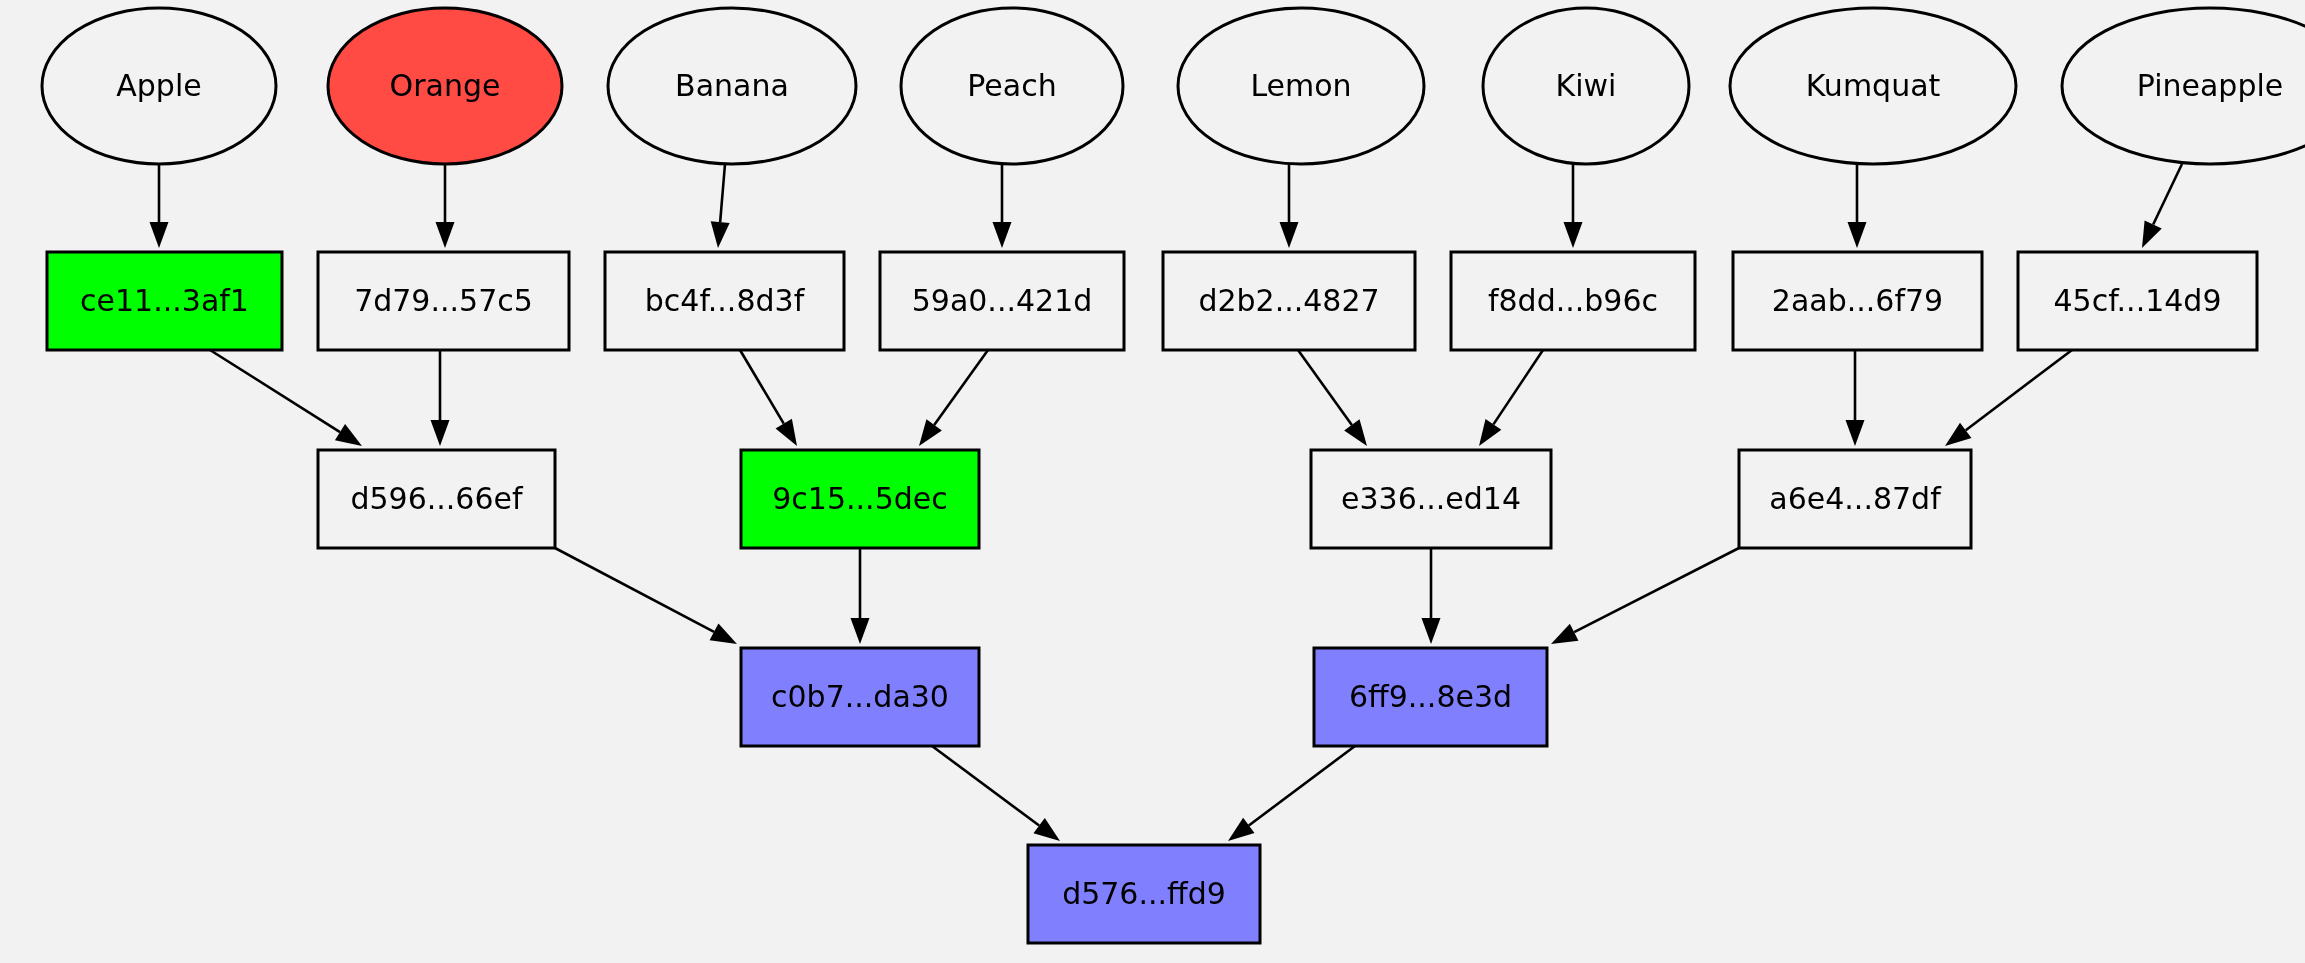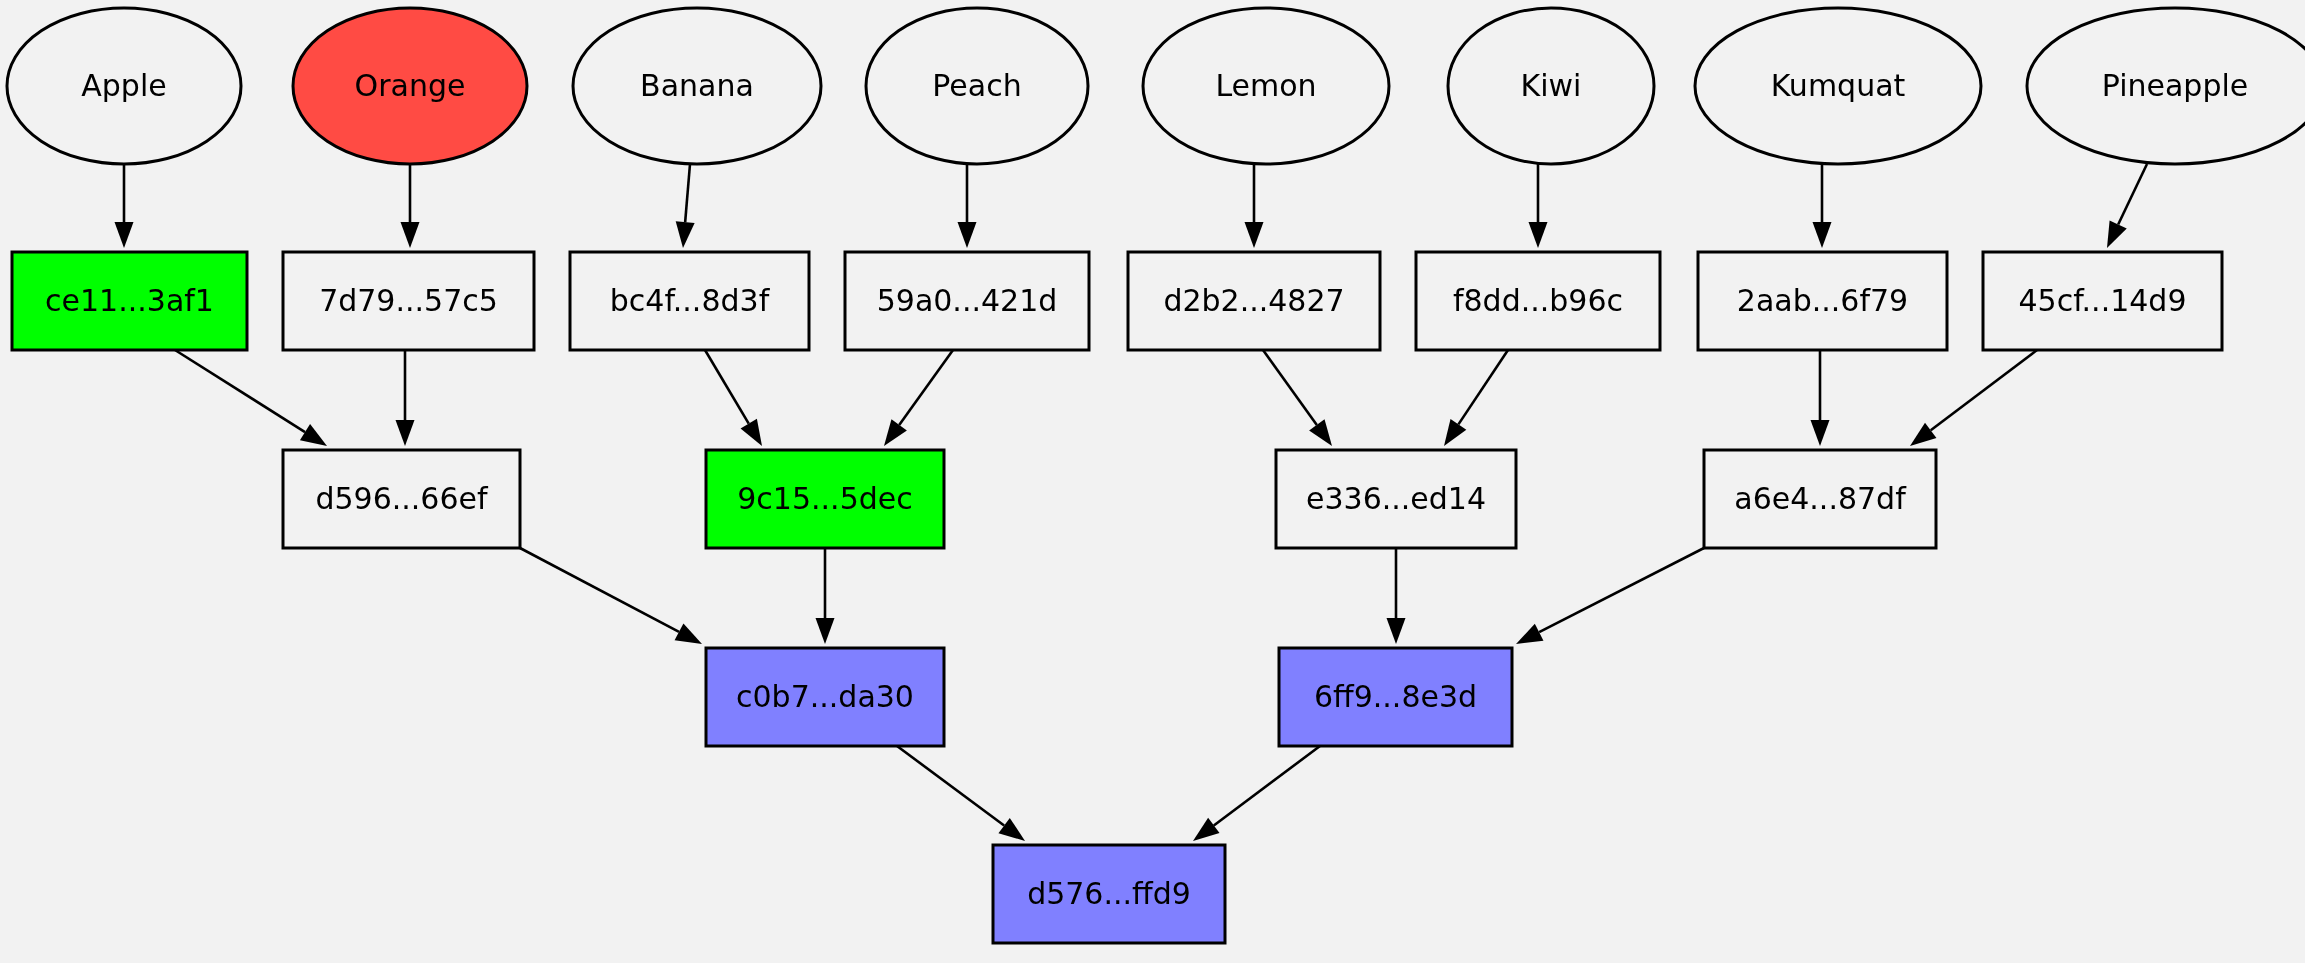--- a/index.html
+++ b/index.html
@@ -11,20 +11,21 @@
     width: 2305px;
     height: 963px;
     font-family: "DejaVu Sans", sans-serif;
     overflow: hidden;
   }
   #graph-root {
     position: relative;
     width: 2013px;
     height: 963px;
     background: #f2f2f2;
+    margin-left: 35px;
   }
   svg#graph-canvas {
     display: block;
     width: 2305px;
     height: 963px;
   }
   .node-shape {
     stroke: #000000;
     stroke-width: 3;
   }

